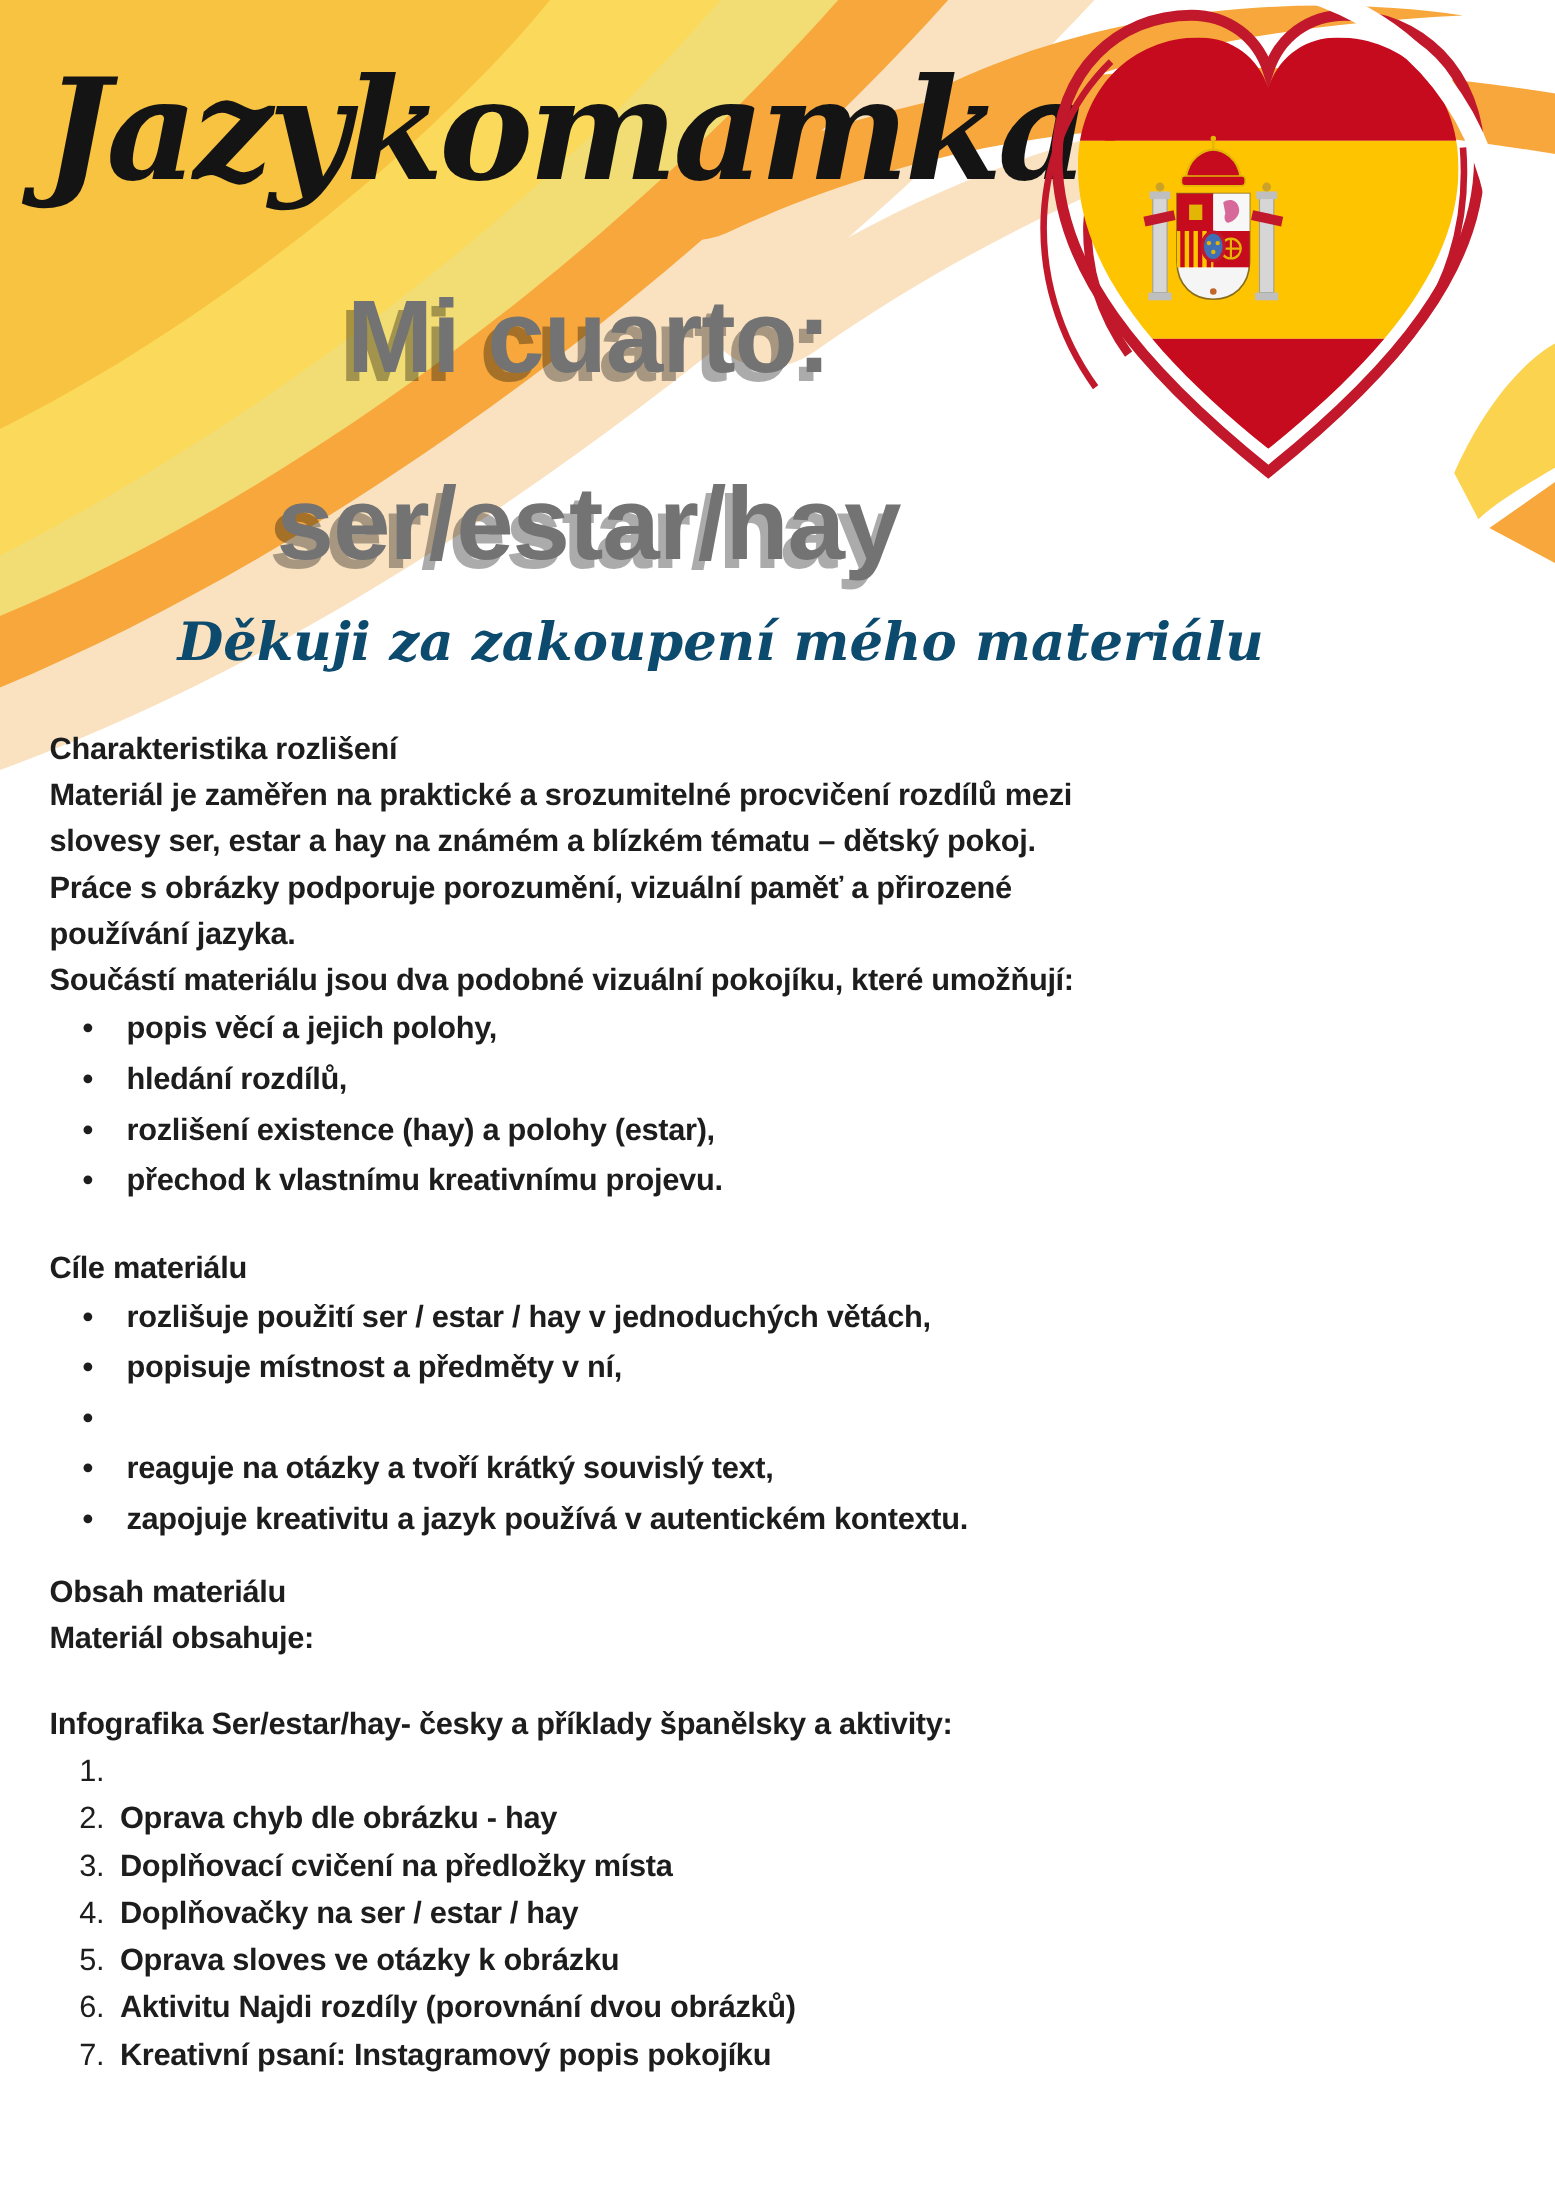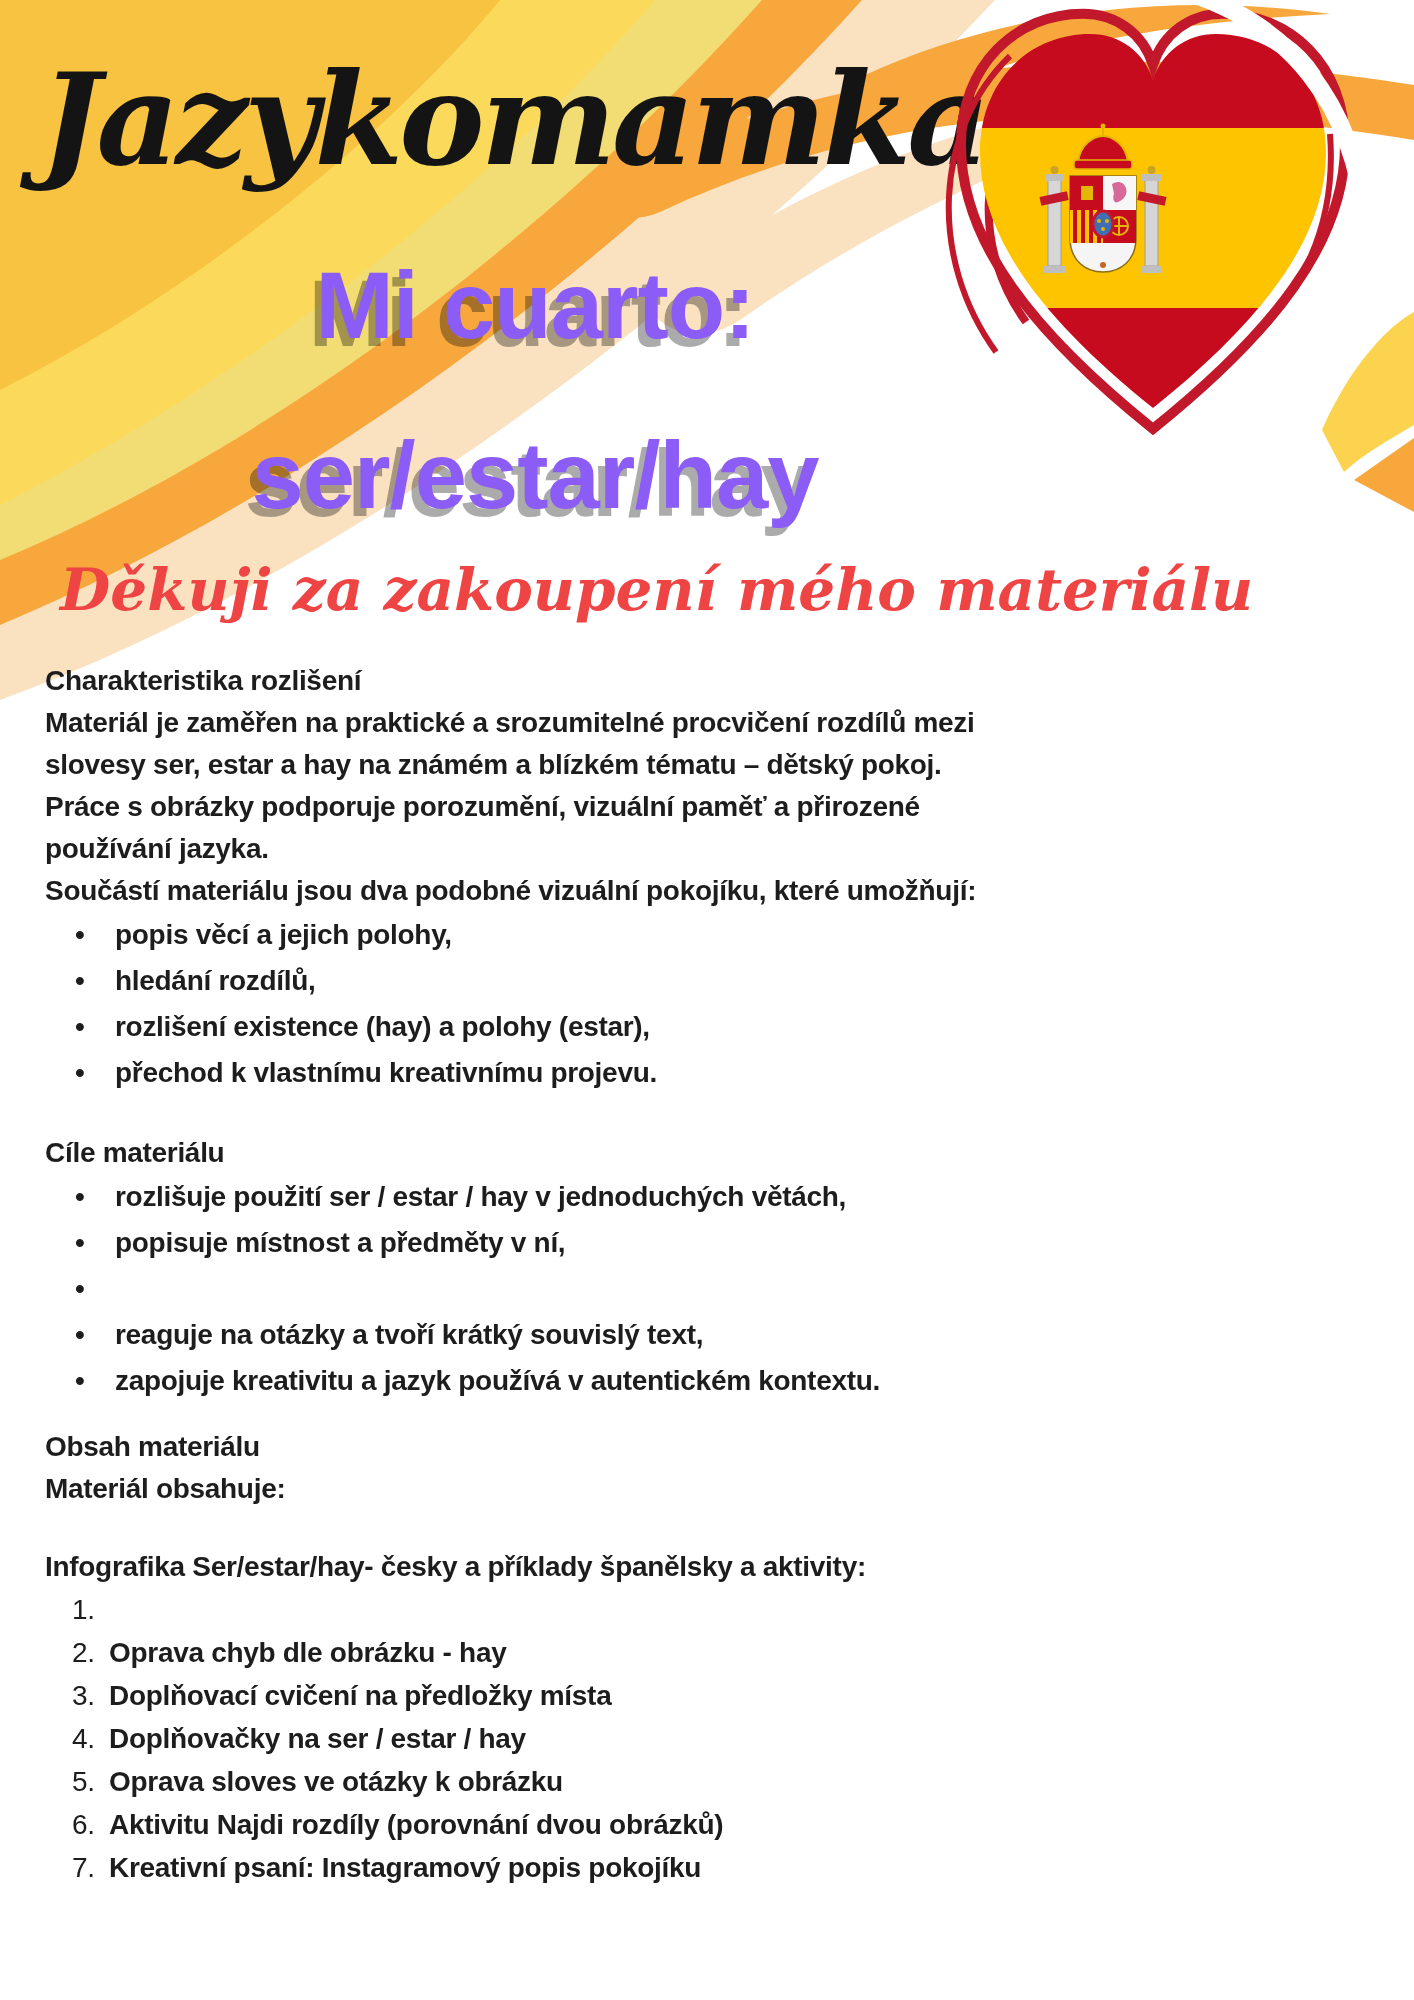--- a/index.html
+++ b/index.html
@@ -10,30 +10,30 @@
   .page { position:absolute; inset:0; }
   .bg-svg { position:absolute; top:0; left:0; }
   .heart-wrap { position:absolute; left:918px; top:0; width:470px; height:455px; }
 
   .brand {
     position:absolute; left:40px; top:44px; width:900px; text-align:center;
     font-family:"DejaVu Serif", serif; font-style:italic; font-weight:bold;
     font-size:128px; letter-spacing:-4px; color:#141414; white-space:nowrap;
   }
   .title1, .title2 {
-    position:absolute; text-align:center; font-weight:bold; color:#8b5cf6;
+    position:absolute; text-align:center; font-weight:bold; color:#737373;
     letter-spacing:-1px; white-space:nowrap;
     text-shadow:-7px 8px 0 rgba(0,0,0,0.33);
   }
   .title1 { left:140px; top:252px; width:790px; font-size:94px; }
   .title2 { left:55px;  top:402px; width:960px; font-size:94px;margin-top:20px; }
   .thanks {
     position:absolute; left:60px; top:556px; width:1190px; text-align:center;
     font-family:"DejaVu Serif", serif; font-style:italic; font-weight:bold;
-    font-size:58px; color:#ef4444; white-space:nowrap;
+    font-size:48px; color:#0c4a6e; white-space:nowrap;
   }
 
   .body-text { position:absolute; left:45px; top:660px; width:1330px; font-weight:bold; font-size:28px; letter-spacing:-0.3px; }
   .line { line-height:42px; white-space:nowrap; }
   .brow { display:flex; line-height:46px; padding-left:30px; }
   .dot  { width:40px; }
   .btxt { white-space:nowrap; }
   .nrow { display:flex; line-height:43px; padding-left:27px; }
   .num  { font-weight:400; min-width:37px; }
   .ntxt { white-space:nowrap; }

